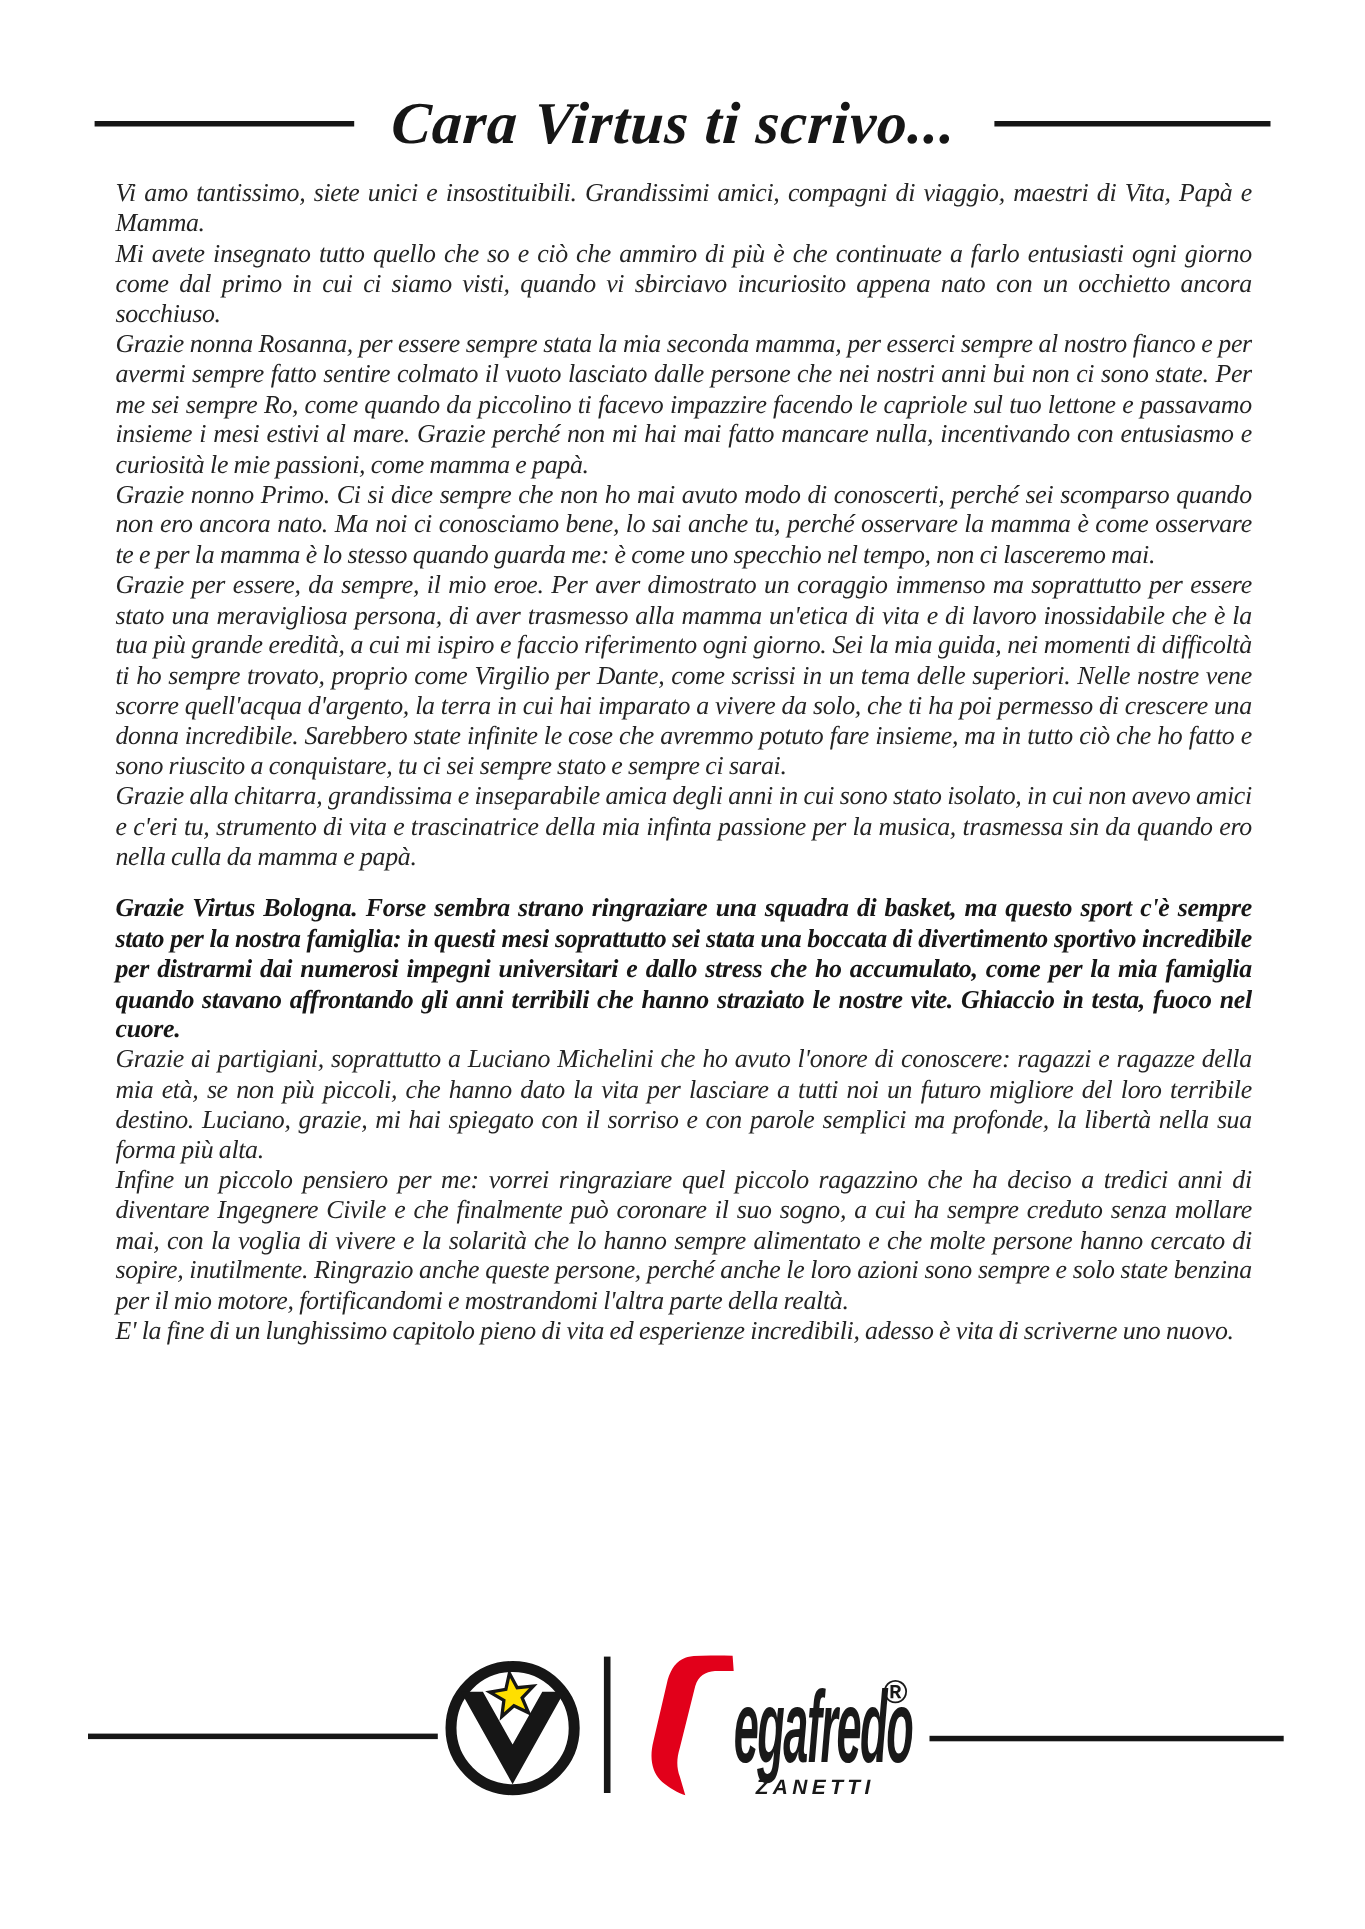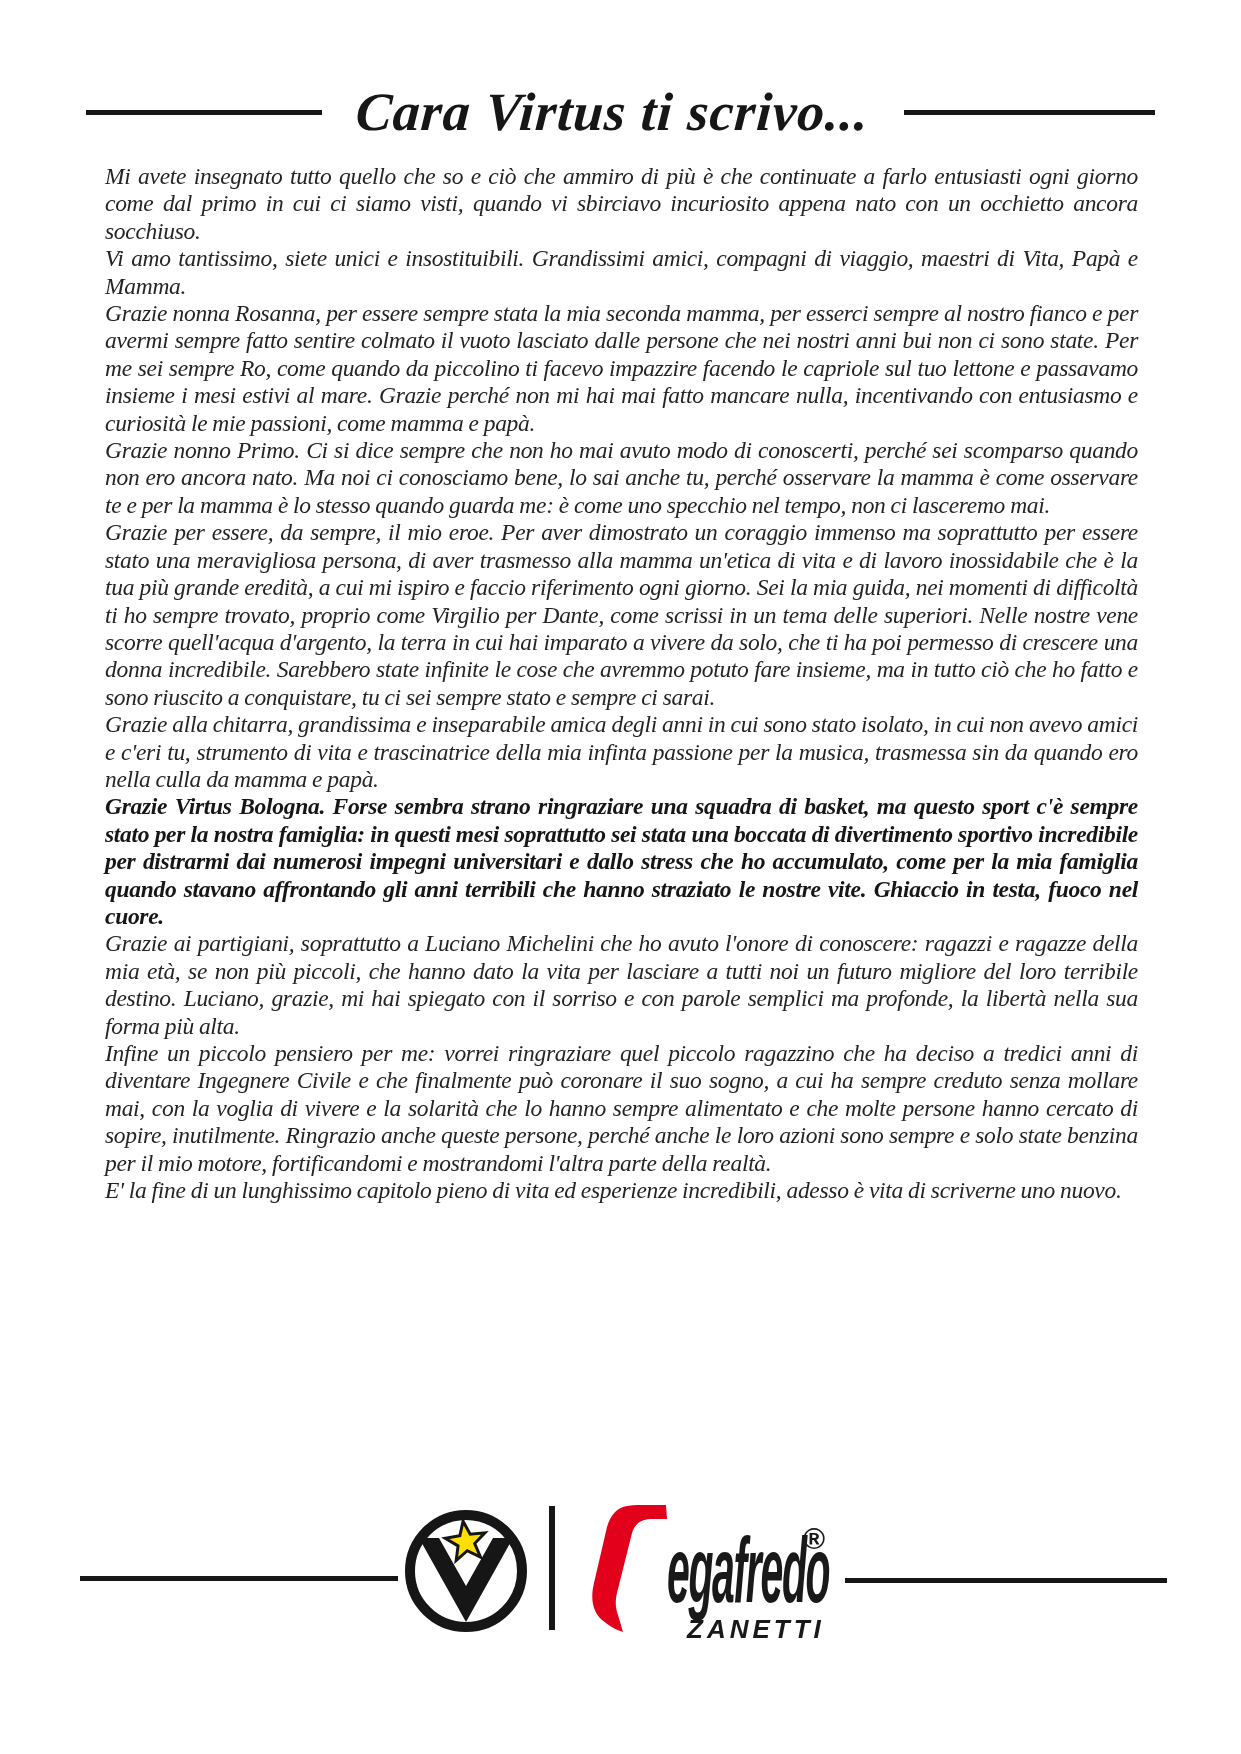--- a/index.html
+++ b/index.html
@@ -34,21 +34,21 @@
     position:absolute; top:163px; left:105px; width:1033px;
     text-align:justify;
     font-style:italic;
     font-size:23.5px;
     line-height:27.4px;
     letter-spacing:-0.3px;
     word-spacing:-0.5px;
     color:#242424;
   }
   .letter-body p { margin:0; }
-  .letter-body p.bold { font-weight:bold; color:#161616; }
+  .letter-body p.bold { font-weight:bold; color:#161616;margin-top:20px; }
 
   
   .letter-footer { position:absolute; top:1502px; left:0; right:0; height:160px;text-align:center; }
   .f-rule { position:absolute; height:5px; background:#161616; }
   .f-rule.left  { left:80px;  top:74px; width:318px; }
   .f-rule.right { left:845px; top:76px; width:322px; }
 
   .virtus-logo { position:absolute; left:403px; top:6px; width:126px; height:126px; }
 
   .logo-divider { position:absolute; left:549px; top:4px; width:6px; height:124px; background:#161616; }
@@ -69,39 +69,39 @@
     position:absolute; left:218px; top:22px;
     font-family:"Liberation Sans", sans-serif;
     font-weight:bold;
     font-size:30px; line-height:1;
     color:#191919;
   }
   .segafredo-sub {
     position:absolute; left:102px; top:114px;
     font-family:"Liberation Sans", sans-serif;
     font-weight:bold; font-style:italic;
-    font-size:26px; line-height:1;
+    font-size:19px; line-height:1;
     letter-spacing:4px;
     color:#191919;
   }
 </style>
 </head>
 <body>
 
 <div class="page">
 
   <div class="letter-header">
     <div class="h-rule left"></div>
     <div class="page-title">Cara Virtus ti scrivo...</div>
     <div class="h-rule right"></div>
   </div>
 
   <div class="letter-body">
+    <p>Vi amo tantissimo, siete unici e insostituibili. Grandissimi amici, compagni di viaggio, maestri di Vita, Papà e Mamma.</p>
     <p>Mi avete insegnato tutto quello che so e ciò che ammiro di più è che continuate a farlo entusiasti ogni giorno come dal primo in cui ci siamo visti, quando vi sbirciavo incuriosito appena nato con un occhietto ancora socchiuso.</p>
-    <p>Vi amo tantissimo, siete unici e insostituibili. Grandissimi amici, compagni di viaggio, maestri di Vita, Papà e Mamma.</p>
     <p>Grazie nonna Rosanna, per essere sempre stata la mia seconda mamma, per esserci sempre al nostro fianco e per avermi sempre fatto sentire colmato il vuoto lasciato dalle persone che nei nostri anni bui non ci sono state. Per me sei sempre Ro, come quando da piccolino ti facevo impazzire facendo le capriole sul tuo lettone e passavamo insieme i mesi estivi al mare. Grazie perché non mi hai mai fatto mancare nulla, incentivando con entusiasmo e curiosità le mie passioni, come mamma e papà.</p>
     <p>Grazie nonno Primo. Ci si dice sempre che non ho mai avuto modo di conoscerti, perché sei scomparso quando non ero ancora nato. Ma noi ci conosciamo bene, lo sai anche tu, perché osservare la mamma è come osservare te e per la mamma è lo stesso quando guarda me: è come uno specchio nel tempo, non ci lasceremo mai.</p>
     <p>Grazie per essere, da sempre, il mio eroe. Per aver dimostrato un coraggio immenso ma soprattutto per essere stato una meravigliosa persona, di aver trasmesso alla mamma un'etica di vita e di lavoro inossidabile che è la tua più grande eredità, a cui mi ispiro e faccio riferimento ogni giorno. Sei la mia guida, nei momenti di difficoltà ti ho sempre trovato, proprio come Virgilio per Dante, come scrissi in un tema delle superiori. Nelle nostre vene scorre quell'acqua d'argento, la terra in cui hai imparato a vivere da solo, che ti ha poi permesso di crescere una donna incredibile. Sarebbero state infinite le cose che avremmo potuto fare insieme, ma in tutto ciò che ho fatto e sono riuscito a conquistare, tu ci sei sempre stato e sempre ci sarai.</p>
     <p>Grazie alla chitarra, grandissima e inseparabile amica degli anni in cui sono stato isolato, in cui non avevo amici e c'eri tu, strumento di vita e trascinatrice della mia infinta passione per la musica, trasmessa sin da quando ero nella culla da mamma e papà.</p>
     <p class="bold">Grazie Virtus Bologna. Forse sembra strano ringraziare una squadra di basket, ma questo sport c'è sempre stato per la nostra famiglia: in questi mesi soprattutto sei stata una boccata di divertimento sportivo incredibile per distrarmi dai numerosi impegni universitari e dallo stress che ho accumulato, come per la mia famiglia quando stavano affrontando gli anni terribili che hanno straziato le nostre vite. Ghiaccio in testa, fuoco nel cuore.</p>
     <p>Grazie ai partigiani, soprattutto a Luciano Michelini che ho avuto l'onore di conoscere: ragazzi e ragazze della mia età, se non più piccoli, che hanno dato la vita per lasciare a tutti noi un futuro migliore del loro terribile destino. Luciano, grazie, mi hai spiegato con il sorriso e con parole semplici ma profonde, la libertà nella sua forma più alta.</p>
     <p>Infine un piccolo pensiero per me: vorrei ringraziare quel piccolo ragazzino che ha deciso a tredici anni di diventare Ingegnere Civile e che finalmente può coronare il suo sogno, a cui ha sempre creduto senza mollare mai, con la voglia di vivere e la solarità che lo hanno sempre alimentato e che molte persone hanno cercato di sopire, inutilmente. Ringrazio anche queste persone, perché anche le loro azioni sono sempre e solo state benzina per il mio motore, fortificandomi e mostrandomi l'altra parte della realtà.</p>
     <p>E' la fine di un lunghissimo capitolo pieno di vita ed esperienze incredibili, adesso è vita di scriverne uno nuovo.</p>
   </div>
 

